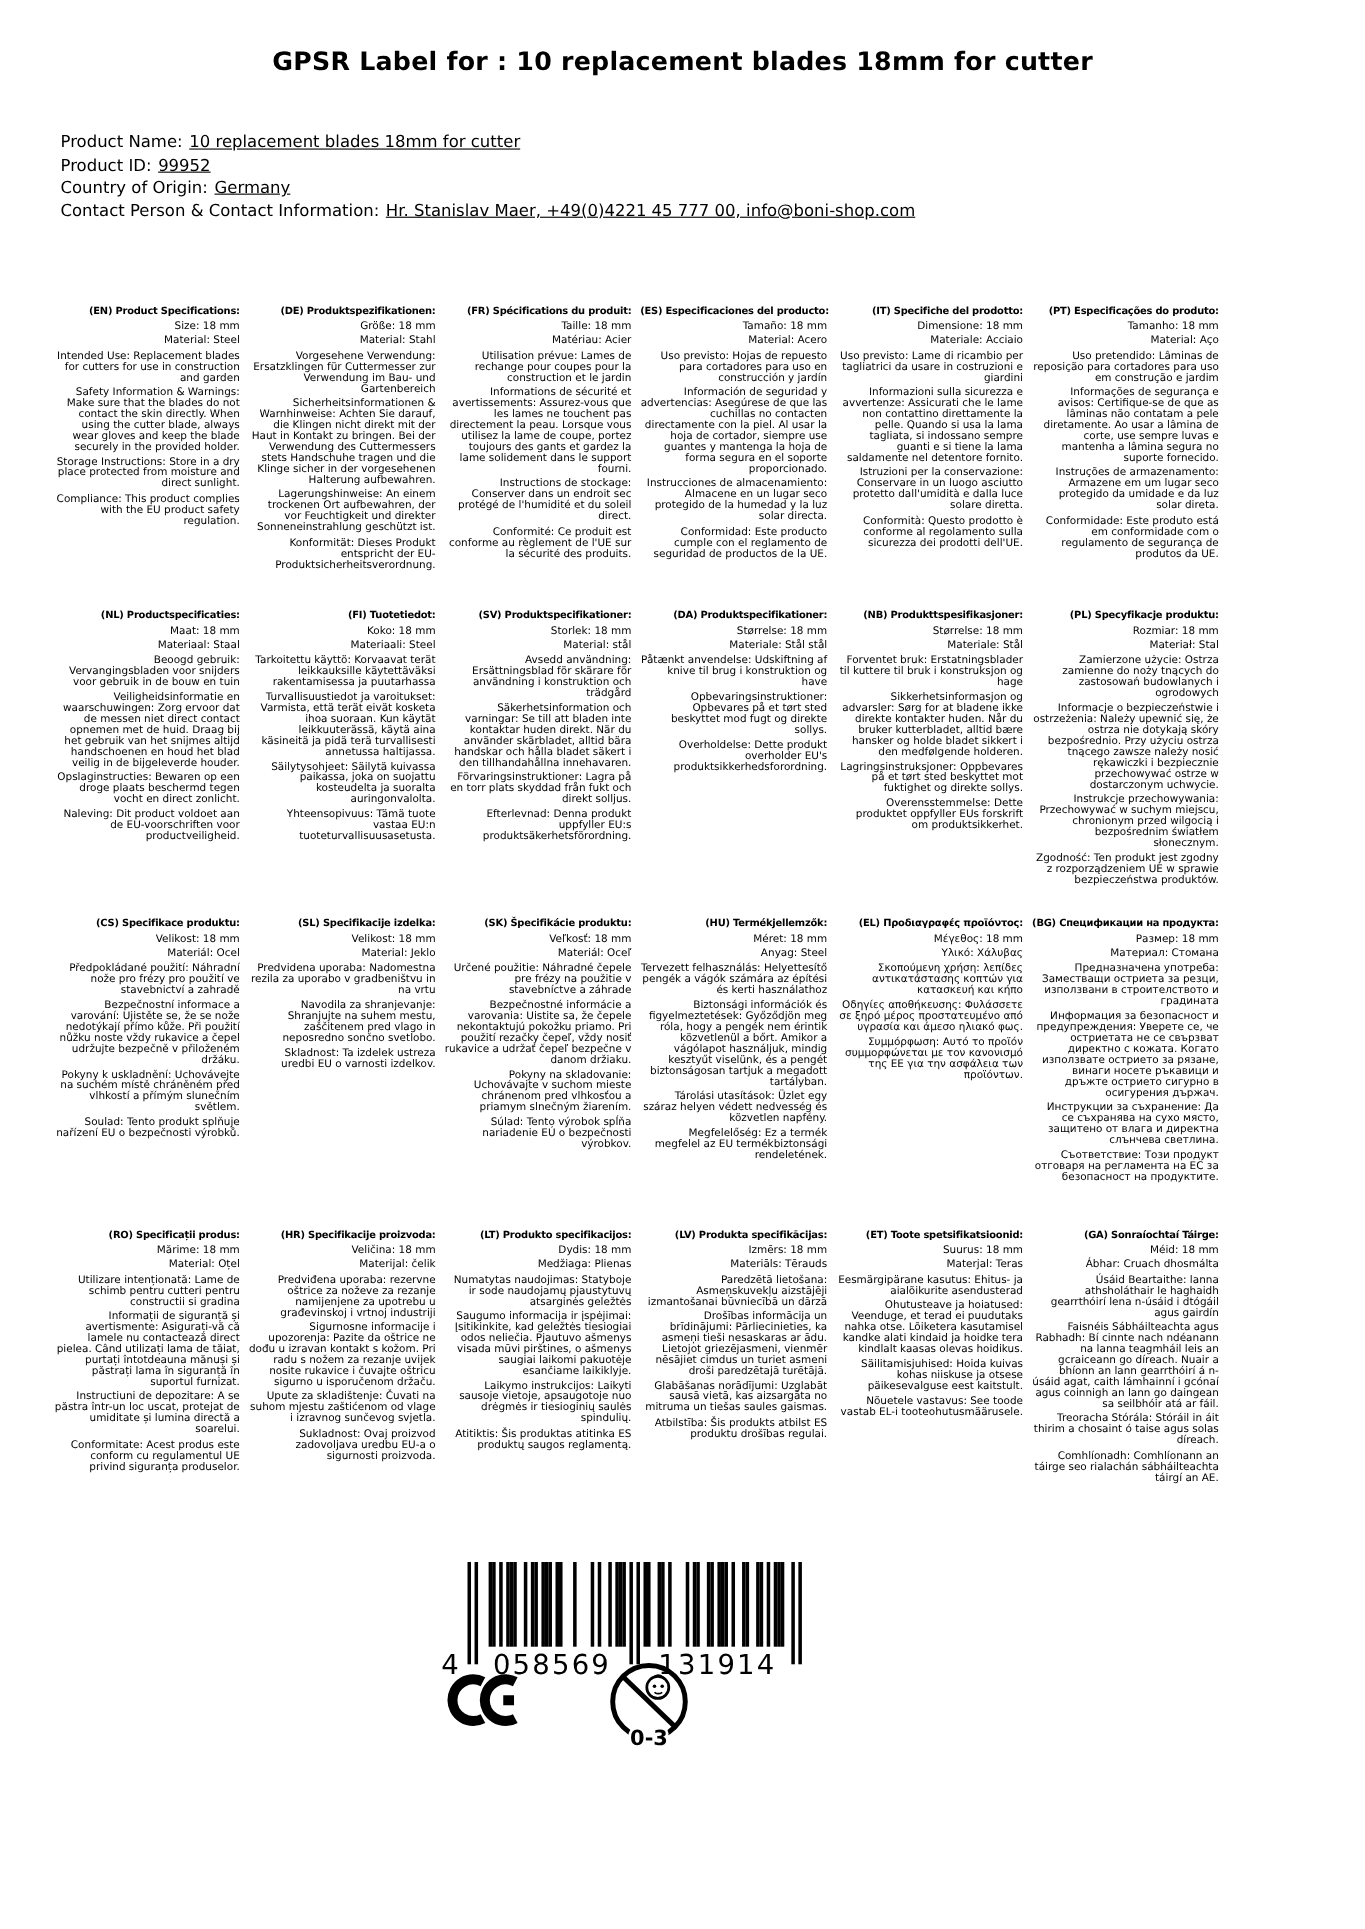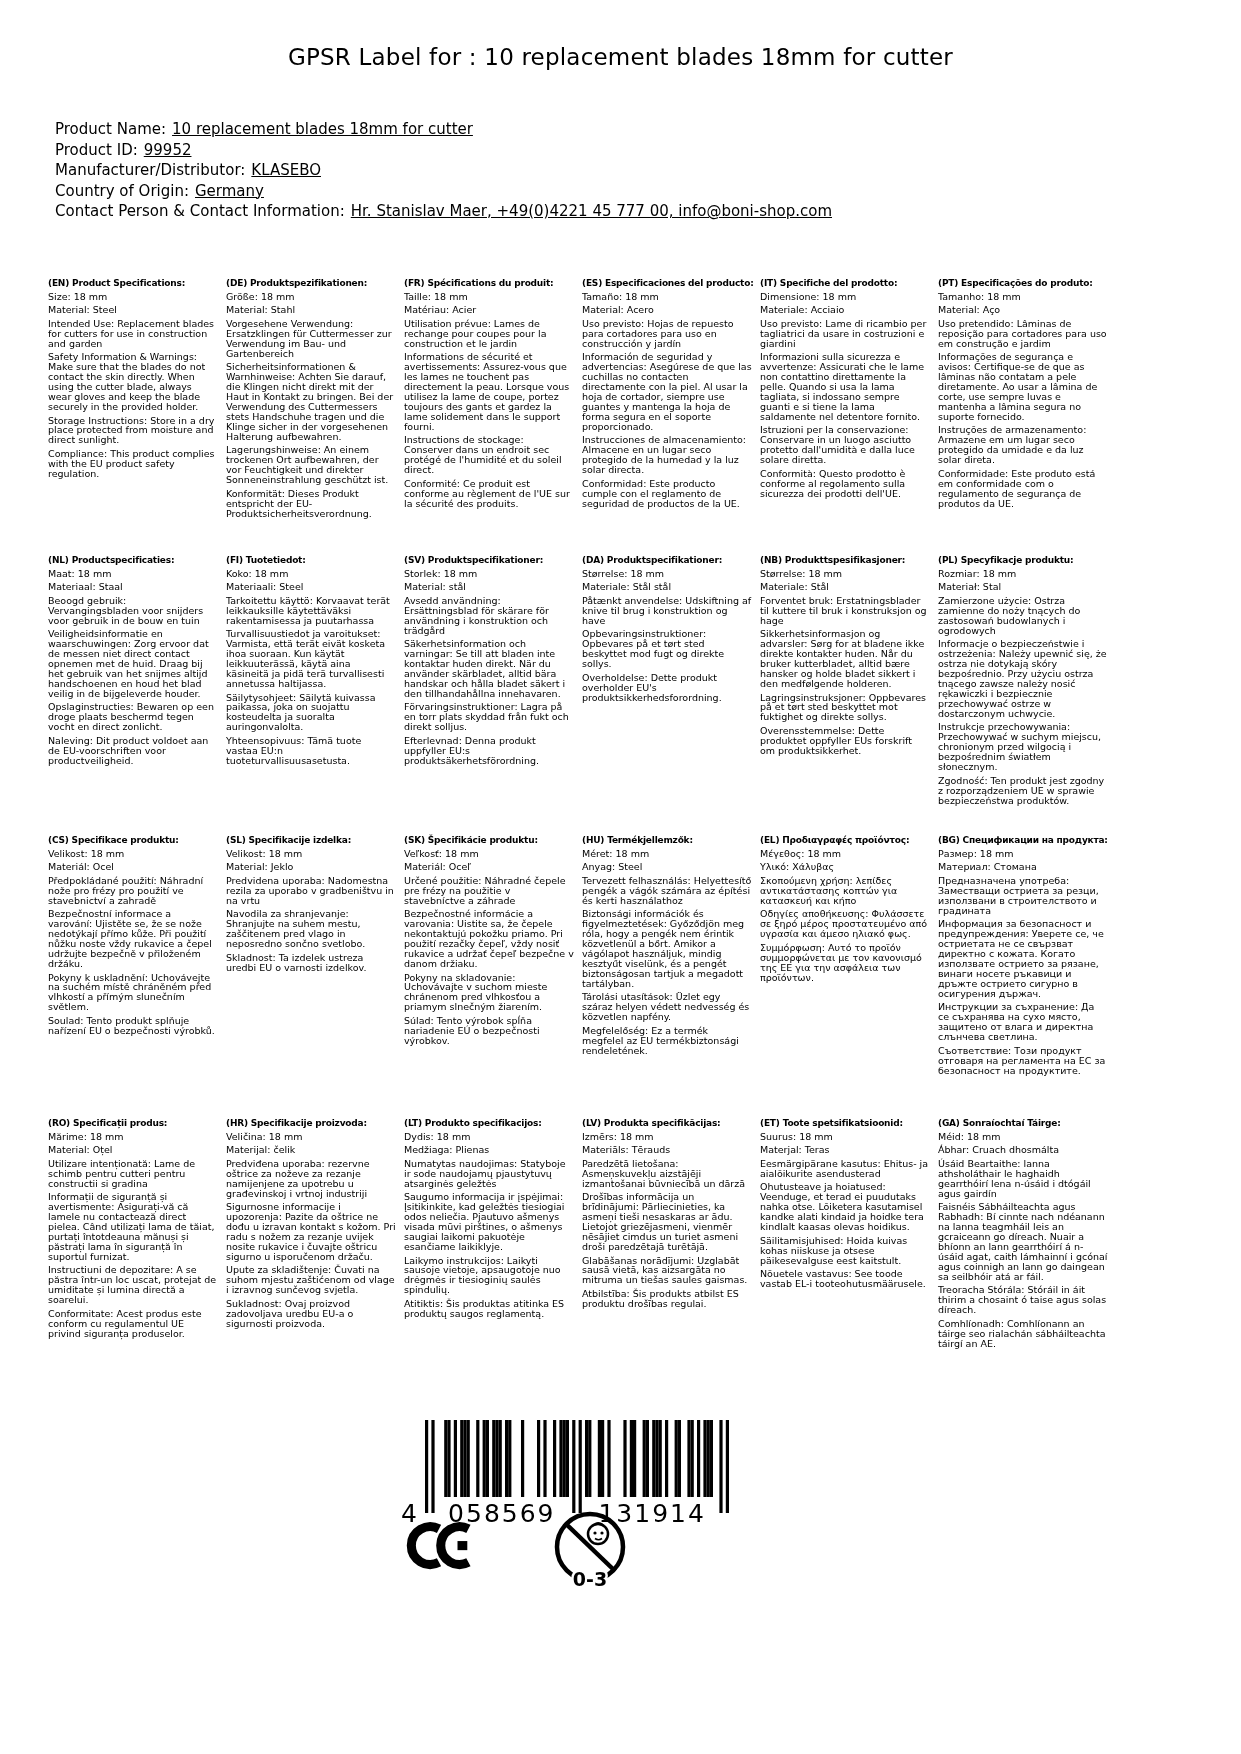--- a/index.html
+++ b/index.html
@@ -1,39 +1,38 @@
 <!DOCTYPE html>
 <html><head>
 <meta charset="utf-8">
 <style>
   html,body{margin:0;padding:0;background:#fff;}
   body{width:1241px;height:1754px;position:relative;font-family:"DejaVu Sans",sans-serif;color:#000;}
-  .page-title{position:absolute;top:44px;left:0;width:1241px;text-align:center;font-size:23px;font-weight:normal;letter-spacing:.2px;}
+  .page-title{position:absolute;top:44px;left:0;width:1241px;text-align:center;font-size:23px;font-weight:bold;letter-spacing:.2px;}
   .product-info{position:absolute;top:122px;left:55px;font-size:15px;}
   .product-info .line{margin-bottom:5.5px;line-height:15px;}
   .product-info .lbl{font-weight:normal;}
   .product-info .val{margin-left:6px;text-decoration:underline;}
-  .spec-grid{position:absolute;top:278px;left:48px;display:grid;grid-template-columns:repeat(6,170px);grid-template-rows:277px 280px 283px 300px;column-gap:8px;}
+  .spec-grid{position:absolute;top:278px;left:48px;display:grid;grid-template-columns:repeat(6,170px);grid-template-rows:277px 280px 283px 300px;column-gap:8px;text-align:right;}
   .block{font-size:9.5px;line-height:1.05;}
   .block .block-title{font-size:9px;font-weight:bold;white-space:nowrap;letter-spacing:-.2px;line-height:1.15;}
   .block p{margin:0 0 0 0;padding:0;margin-top:3.5px;}
   .barcode-wrap{position:absolute;left:385px;top:1420px;}
   .ce-wrap{position:absolute;left:405px;top:1518px;}
   .age-wrap{position:absolute;left:551px;top:1502px;}
   svg{display:block;}
 </style>
 </head>
 <body>
 
 <div class="page-title">GPSR Label for : 10 replacement blades 18mm for cutter</div>
 
 <div class="product-info">
     <div class="line"><span class="lbl">Product Name:</span><span class="val">10 replacement blades 18mm for cutter</span></div>
     <div class="line"><span class="lbl">Product ID:</span><span class="val">99952</span></div>
-    <div class="line"><span class="lbl">Manufacturer/Distributor:</span><span class="val">KLASEBO</span></div>
     <div class="line"><span class="lbl">Country of Origin:</span><span class="val">Germany</span></div>
     <div class="line"><span class="lbl">Contact Person &amp; Contact Information:</span><span class="val">Hr. Stanislav Maer, +49(0)4221 45 777 00, info@boni-shop.com</span></div>
   </div>
 
 <div class="spec-grid">
     <div class="block">
       <div class="block-title">(EN) Product Specifications:</div>
       <p>Size: 18 mm</p>
       <p>Material: Steel</p>
       <p>Intended Use: Replacement blades for cutters for use in construction and garden</p>

